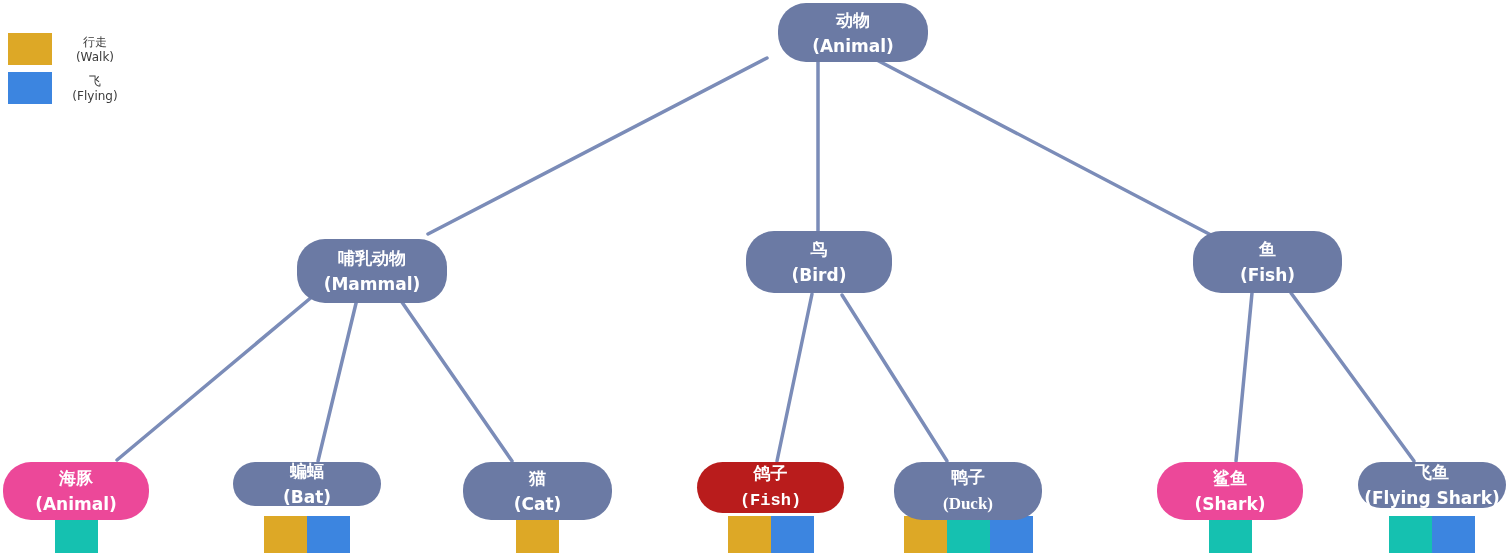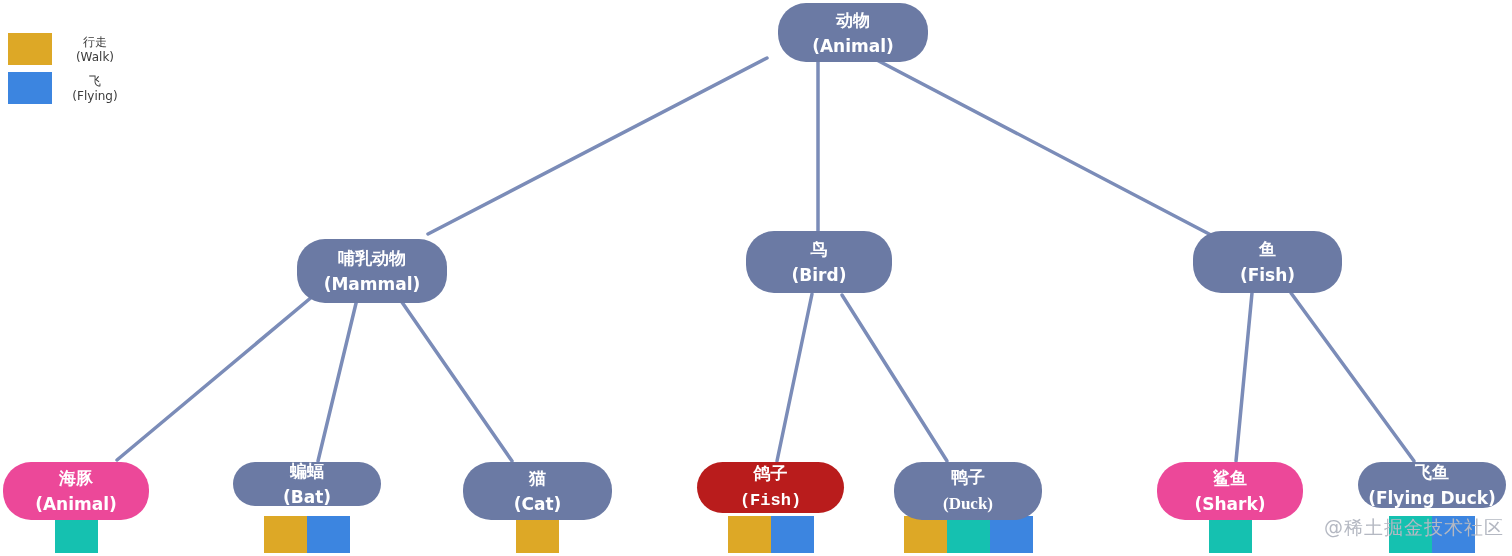--- a/index.html
+++ b/index.html
@@ -116,17 +116,16 @@
       <div class="node" style="left: 1157px; top: 462px; width: 146px; height: 58px; background: #ec4899;">
         <div class="node-cn">鲨鱼</div>
         <div class="node-en">(Shark)</div>
       </div>
       <div class="traits" style="left: 1389px; top: 516px;">
         <div class="trait-sq" style="background: rgb(21, 193, 176);"></div>
         <div class="trait-sq" style="background: rgb(60, 133, 224);"></div>
       </div>
       <div class="node" style="left: 1358px; top: 462px; width: 148px; height: 46px; background: rgb(107, 122, 164);">
         <div class="node-cn">飞鱼</div>
-        <div class="node-en">(Flying Duck)</div>
+        <div class="node-en">(Flying Shark)</div>
       </div>
     </div>
-  <div class="watermark">@稀土掘金技术社区</div>
 </div>
 
 </body></html>

